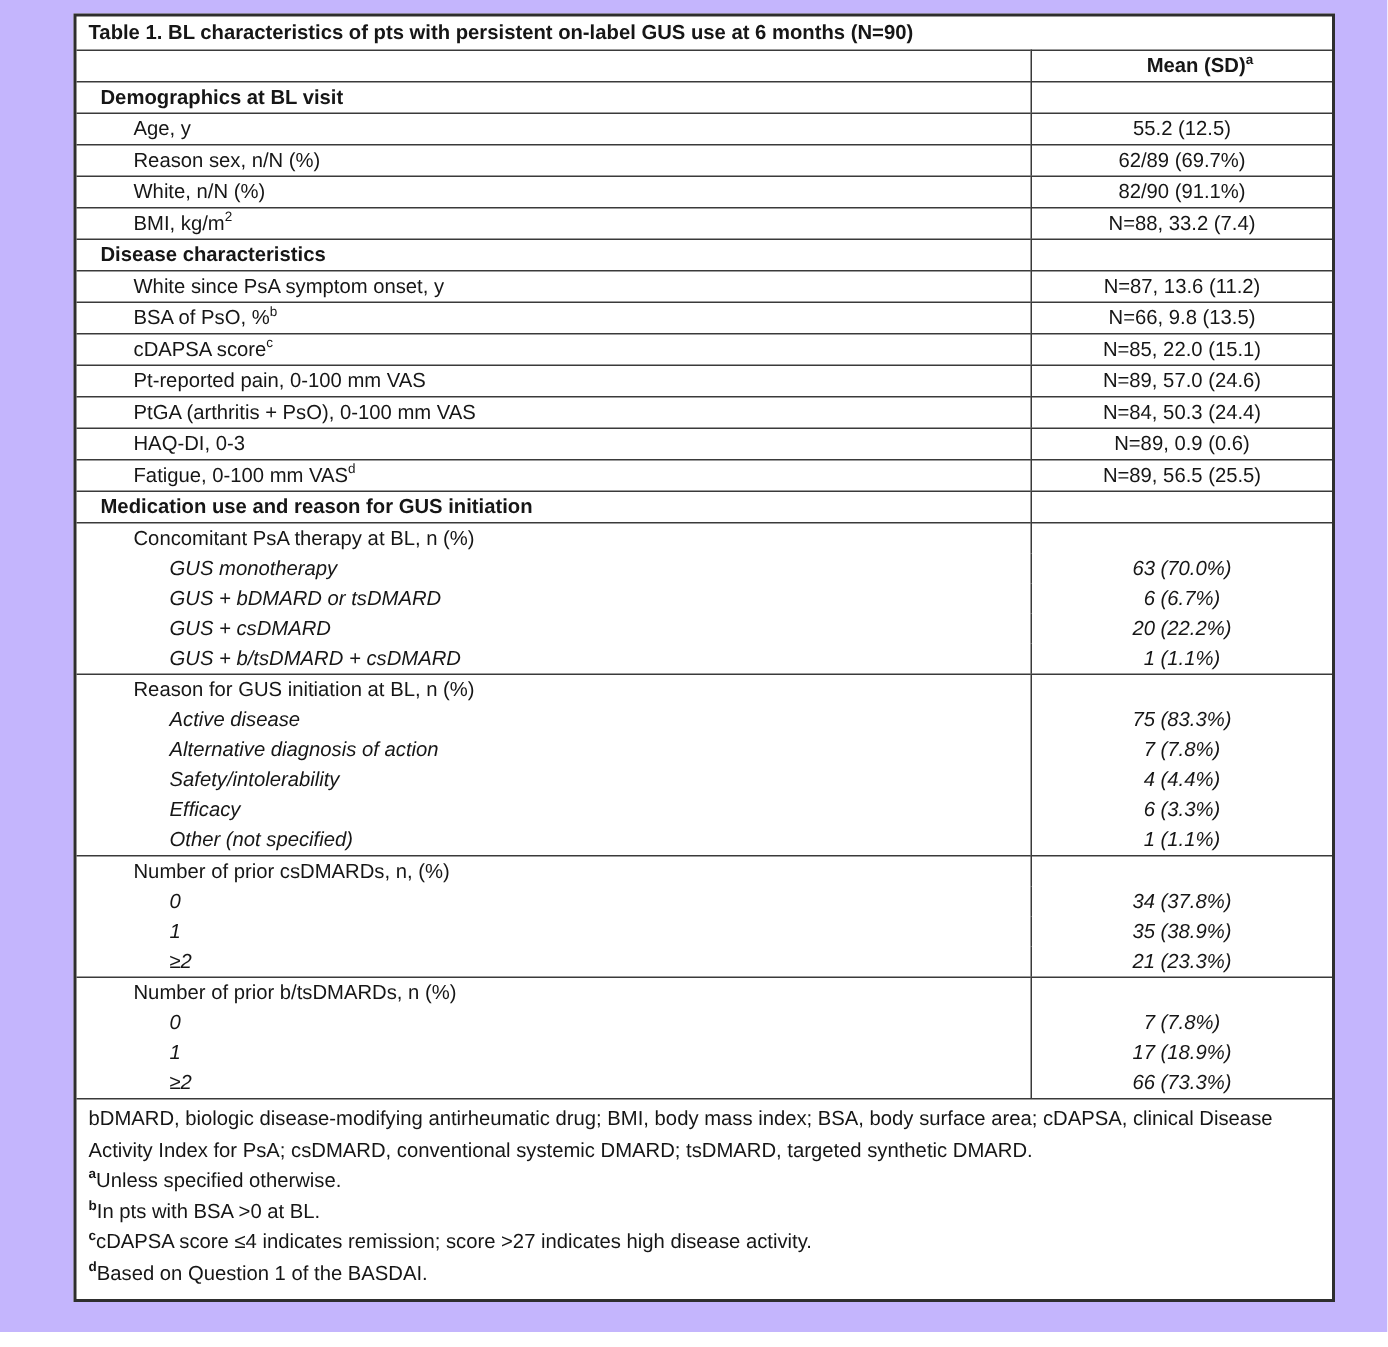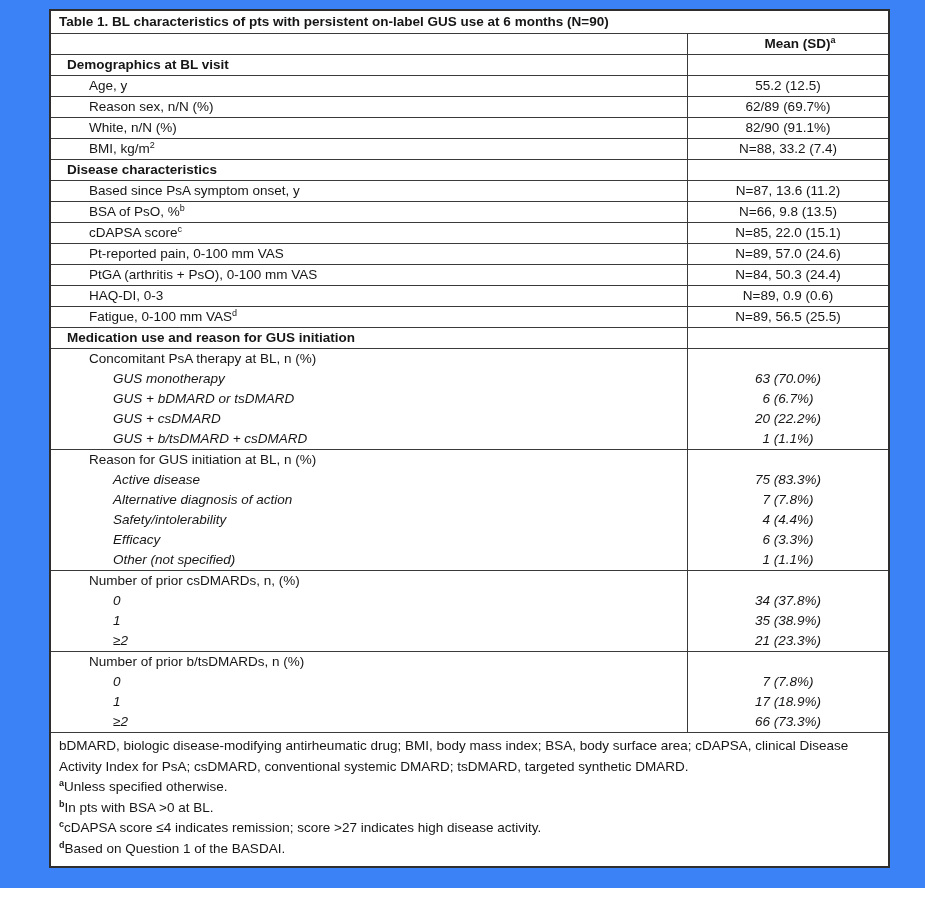--- a/index.html
+++ b/index.html
@@ -6,21 +6,21 @@
     margin: 0;
     padding: 0;
     background: #ffffff;
     font-family: "Liberation Sans", sans-serif;
     color: #161616;
   }
   .page {
     position: relative;
     width: 925px;
     height: 888px;
-    background: #3b82f6;
+    background: #c4b5fd;
     overflow: hidden;
   }
   .table-wrap {
     position: absolute;
     left: 49px;
     top: 9px;
     width: 841px;
     box-sizing: border-box;
     border: 2px solid #2e2e2e;
     background: #ffffff;
@@ -114,21 +114,21 @@
           </tr>
           <tr class="data i1">
             <td class="c-label">BMI, kg/m<sup>2</sup></td>
             <td class="c-value">N=88, 33.2 (7.4)</td>
           </tr>
           <tr class="section">
             <td class="c-label">Disease characteristics</td>
             <td class="c-value"></td>
           </tr>
           <tr class="data i1">
-            <td class="c-label">Based since PsA symptom onset, y</td>
+            <td class="c-label">White since PsA symptom onset, y</td>
             <td class="c-value">N=87, 13.6 (11.2)</td>
           </tr>
           <tr class="data i1">
             <td class="c-label">BSA of PsO, %<sup>b</sup></td>
             <td class="c-value">N=66, 9.8 (13.5)</td>
           </tr>
           <tr class="data i1">
             <td class="c-label">cDAPSA score<sup>c</sup></td>
             <td class="c-value">N=85, 22.0 (15.1)</td>
           </tr>

